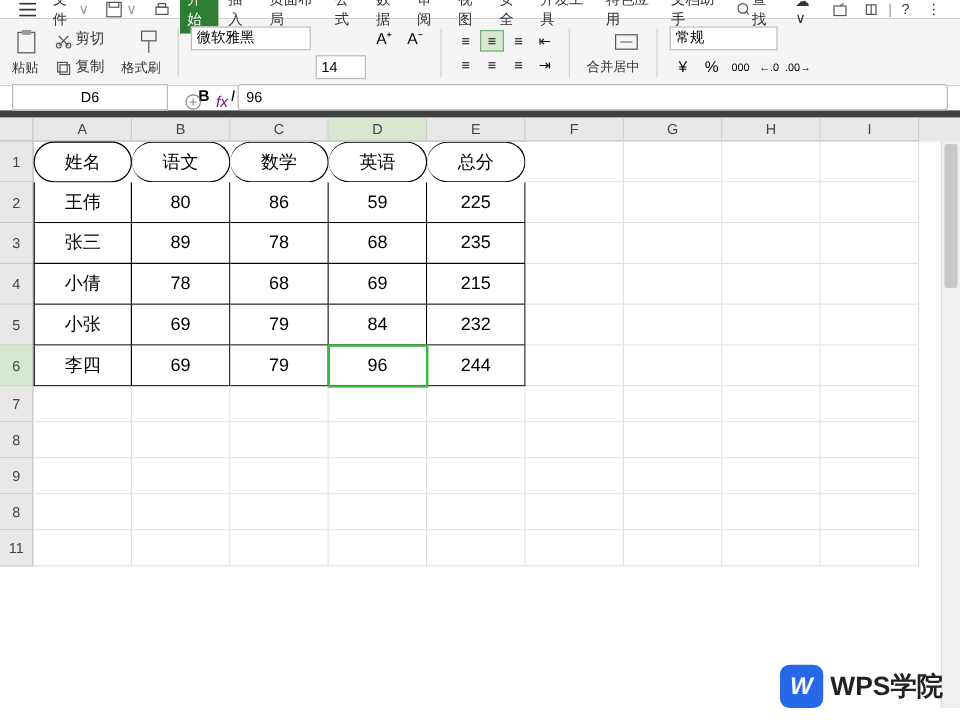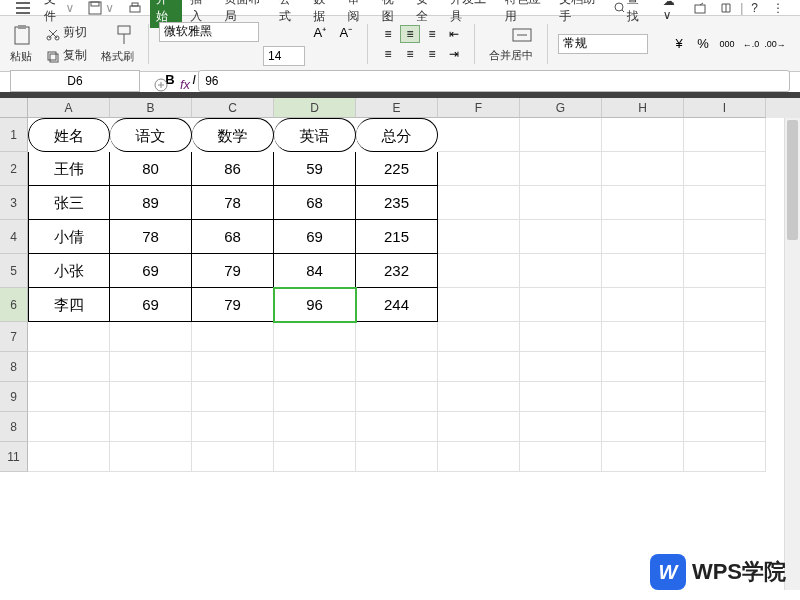--- a/index.html
+++ b/index.html
@@ -202,21 +202,21 @@
     <div class="rbtn rbtn-v">
       <svg width="22" height="20">
           <rect x="2" y="4" width="18" height="12" fill="none" stroke="#555"></rect>
           <path d="M6 10h10" stroke="#555"></path>
         </svg>
       <span>合并居中</span>
     </div>
   </div>
   <div class="ribbon-sep"></div>
   <div class="ribbon-group">
-    <div style="display:flex;flex-direction:row;gap:20px">
+    <div style="display:flex;flex-direction:column;gap:4px">
       <input class="format-box" value="常规" style="">
       <div style="display:flex;gap:2px">
         <span class="fmtbtn">¥</span>
         <span class="fmtbtn">%</span>
         <span class="fmtbtn" style="font-size:9px">000</span>
         <span class="fmtbtn" style="font-size:9px">←.0</span>
         <span class="fmtbtn" style="font-size:9px">.00→</span>
       </div>
     </div>
   </div>

